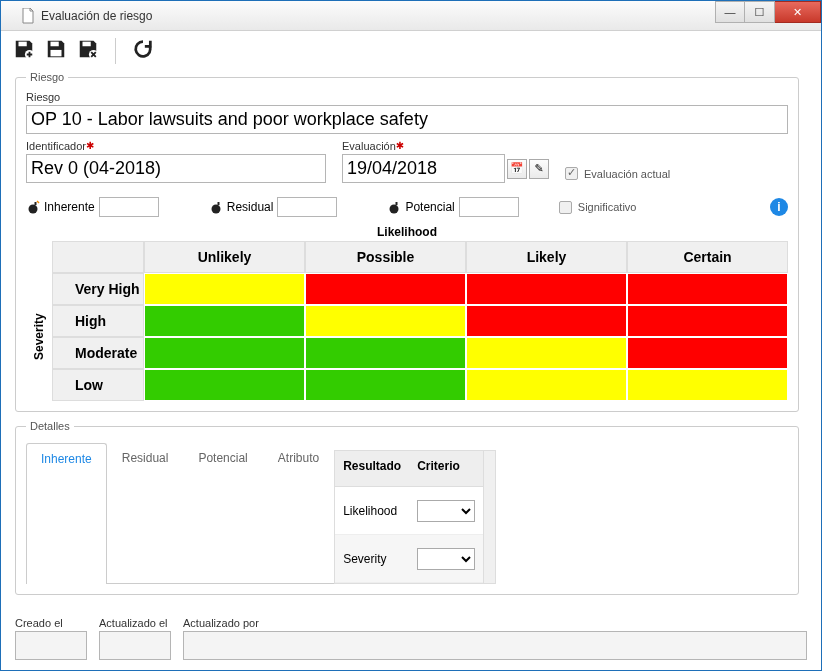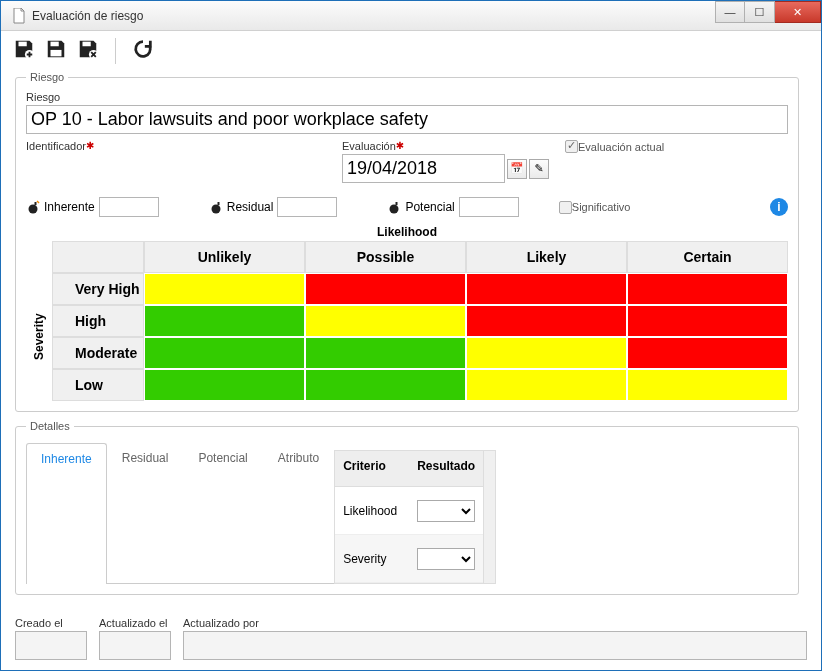--- a/index.html
+++ b/index.html
@@ -1,40 +1,40 @@
 <!DOCTYPE html>
 <html><head>
 <meta charset="utf-8">
 <style>
   * { box-sizing: border-box; font-family: "Segoe UI", Tahoma, sans-serif; }
   body { margin: 0; background: #fff; }
   .window { width: 822px; height: 671px; border: 1px solid #1e6fb8; background: #fff; position: relative; display: flex; flex-direction: column; }
-  .titlebar { height: 30px; background: linear-gradient(#fcfcfc,#e9e9e9); display: flex; align-items: center; padding: 0 0 0 11px; border-bottom: 1px solid #d0d0d0; }
+  .titlebar { height: 30px; background: linear-gradient(#fcfcfc,#e9e9e9); display: flex; align-items: center; padding: 0 0 0 20px; border-bottom: 1px solid #d0d0d0; }
   .titlebar .doc-icon { width: 14px; height: 16px; margin-right: 6px; }
   .titlebar .title { font-size: 12px; color: #333; flex: 1; }
   .winbtns { display: flex; height: 100%; }
   .winbtn { width: 30px; height: 22px; margin-top: 0; border: 1px solid #b0b0b0; background: linear-gradient(#f5f5f5,#e0e0e0); display: flex; align-items: center; justify-content: center; font-size: 11px; color:#333; }
   .winbtn.close { background: linear-gradient(#e86a5e,#c8392b); color:#fff; border-color:#a32b20; width:46px; }
   .winbtn + .winbtn { border-left:none; }
   .toolbar { height: 40px; padding: 6px 12px; display: flex; align-items: center; gap: 10px; }
   .toolbar svg { width: 22px; height: 22px; }
   .tb-divider { width:1px; height:26px; background:#ccc; margin:0 6px; }
   .content { flex:1; padding: 0 14px 10px 14px; overflow:hidden; display:flex; flex-direction:column; }
   fieldset { border:1px solid #ccc; border-radius:3px; margin:0 8px 8px 0; padding:8px 10px 10px 10px; }
   legend { font-size:11px; color:#555; padding:0 4px; }
   .label { font-size:11px; color:#333; display:block; margin-bottom:2px; }
   .req-star { color:#c00; font-size:10px; vertical-align: top; }
   input[type=text] { border:1px solid #b5b5b5; font-size:18px; padding:3px 4px; background:#fff; }
-  .row { display:flex; gap:16px; align-items:flex-start; margin-top:6px; }
+  .row { display:flex; gap:16px; align-items:flex-end; margin-top:6px; }
   .risk-input { width:100%; }
   .id-block { display:flex; flex-direction:column; }
   .eval-block { display:flex; flex-direction:column; }
   .eval-wrap { display:flex; align-items:center; gap:2px; }
   .iconbtn { width:20px; height:20px; border:1px solid #aaa; background:linear-gradient(#fdfdfd,#eaeaea); display:flex; align-items:center; justify-content:center; font-size:11px; cursor:pointer; }
-  .chk-wrap { display:flex; align-items:center; font-size:11px; color:#555; }
+  .chk-wrap { display:flex; align-items:center; gap:6px; font-size:11px; color:#555; }
   .chk { width:13px; height:13px; border:1px solid #aaa; background:#f0f0f0; position:relative; border-radius:2px; }
   .chk.checked::after { content:"✓"; position:absolute; font-size:11px; left:1px; top:-2px; color:#666; }
   .scores-row { display:flex; align-items:center; gap:10px; margin-top:14px; }
   .score-item { display:flex; align-items:center; gap:4px; font-size:12px; }
   .score-item input { width:60px; height:20px; }
   .info-icon { margin-left:auto; width:18px; height:18px; border-radius:50%; background:#1e88e5; color:#fff; display:flex; align-items:center; justify-content:center; font-size:12px; font-weight:bold; }
   .matrix-wrap { margin-top:8px; }
   .matrix-title { text-align:center; font-size:12px; font-weight:bold; margin-bottom:2px; }
   .matrix { display:grid; grid-template-columns: 26px 92px repeat(4,1fr); border-collapse:collapse; }
   .m-cell { border:1px solid #fff; font-size:14px; display:flex; align-items:center; justify-content:center; height:32px; }
@@ -104,20 +104,21 @@
 
   <div class="content">
 
     <fieldset>
       <legend>Riesgo</legend>
       <span class="label">Riesgo</span>
       <input type="text" class="risk-input" value="OP 10 - Labor lawsuits and poor workplace safety" style="">
       <div class="row">
         <div class="id-block" style="flex:0 0 300px;">
           <span class="label"><span>Identificador</span><span class="req-star">✱</span></span>
+          <input type="text" style="width: 300px;" value="Rev 0 (04-2018)">
         </div>
         <div class="eval-block">
           <span class="label"><span>Evaluación</span><span class="req-star">✱</span></span>
           <div class="eval-wrap">
             <input type="text" style="width: 163px;" value="19/04/2018">
             <span class="iconbtn">📅</span>
             <span class="iconbtn">✎</span>
           </div>
         </div>
         <div class="chk-wrap" style="margin-bottom:3px;">
@@ -197,22 +198,22 @@
 
     <fieldset style="flex:1; display:flex; flex-direction:row;">
       <legend>Detalles</legend>
       <div class="tabs" id="tabs-row">
           <div class="tab active">Inherente</div>
           <div class="tab">Residual</div>
           <div class="tab">Potencial</div>
           <div class="tab">Atributo</div>
         </div>
       <div class="criteria-table" id="criteria-table">
+          <div class="ct-head">Resultado</div>
           <div class="ct-head">Criterio</div>
-          <div class="ct-head">Resultado</div>
           <div class="ct-scroll" style="grid-row: 1 / span 3;"></div>
           <div class="ct-cell">Likelihood</div>
           <div class="ct-cell">
             <select class="ct-select"><option></option></select>
           </div>
           <div class="ct-cell alt">Severity</div>
           <div class="ct-cell alt">
             <select class="ct-select"><option></option></select>
           </div>
         </div>

